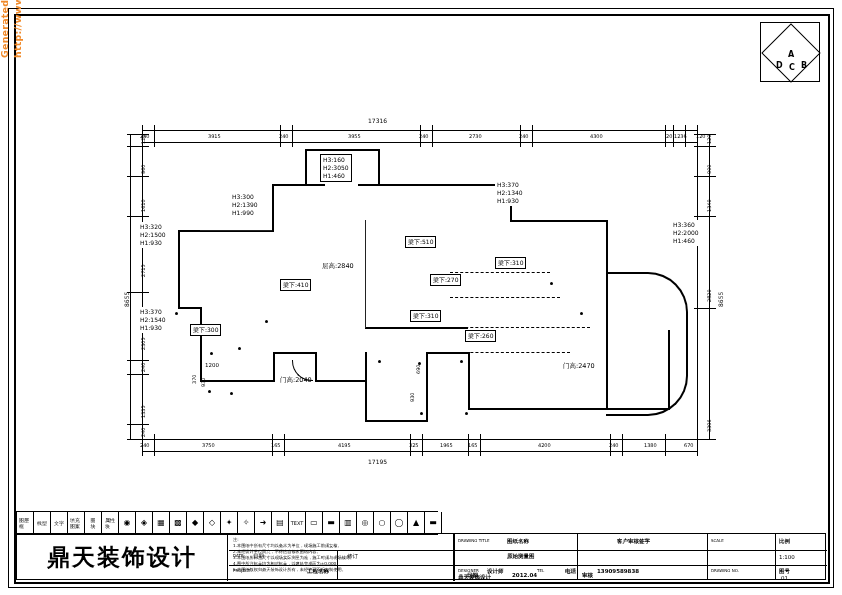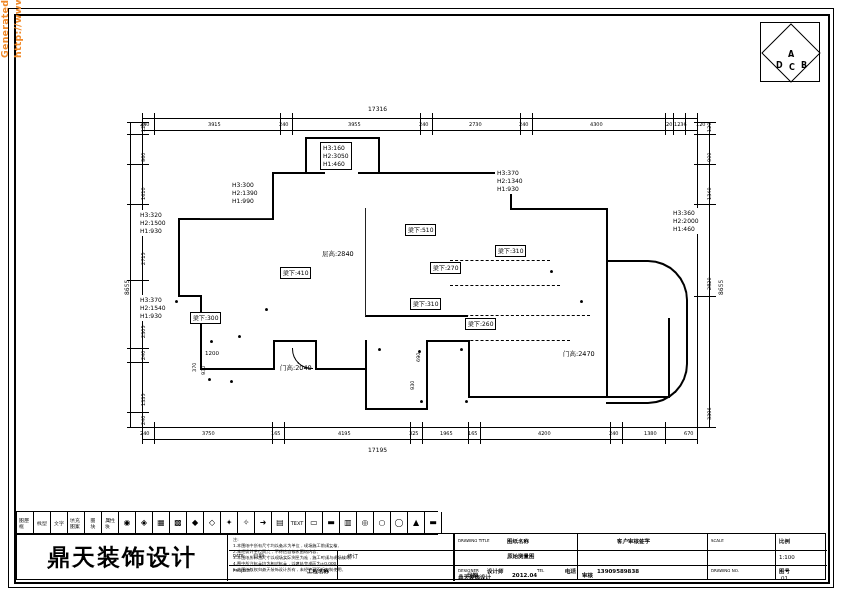--- a/index.html
+++ b/index.html
@@ -13,21 +13,21 @@
       color:#f08a2a;font-size:9.5px;font-weight:bold;letter-spacing:.2px;line-height:13px;white-space:nowrap;}
   .wm div{padding-left:2px;}
 
   
   .logo-box{position:absolute;right:22px;top:22px;width:58px;height:58px;border:1px solid #000;}
   .logo-dia{position:absolute;left:50%;top:50%;width:40px;height:40px;margin:-20px 0 0 -20px;border:1px solid #000;transform:rotate(45deg);}
   .logo-l{position:absolute;font-size:8px;font-weight:bold;}
   .ll-a{left:27px;top:27px;} .ll-b{left:40px;top:38px;} .ll-c{left:28px;top:40px;} .ll-d{left:15px;top:38px;}
 
   
-  #plan{position:absolute;left:120px;top:100px;width:600px;height:365px;}
+  #plan{position:absolute;left:120px;top:112px;width:600px;height:365px;}
   .ln{position:absolute;background:#000;}
   .h{height:1px;} .v{width:1px;}
   .thin{background:#222;}
   .dim{position:absolute;font-size:5px;color:#000;font-family:"DejaVu Sans",sans-serif;white-space:nowrap;}
   .dimv{position:absolute;font-size:5px;color:#000;white-space:nowrap;transform:rotate(-90deg);transform-origin:left top;}
   .tick{position:absolute;width:1px;height:5px;background:#000;}
   .tickv{position:absolute;height:1px;width:5px;background:#000;}
 
   .label{position:absolute;font-size:6px;line-height:8px;border:1px solid #000;padding:1px 2px;background:#fff;white-space:nowrap;}
   .plain{position:absolute;font-size:6.5px;white-space:nowrap;}

